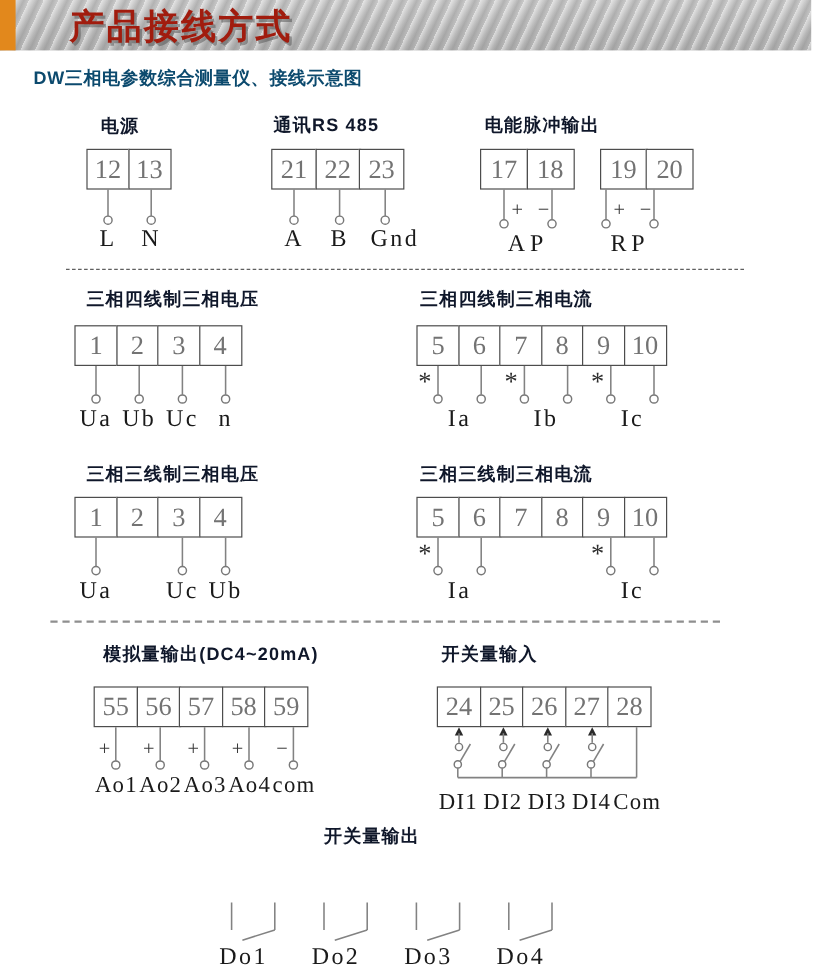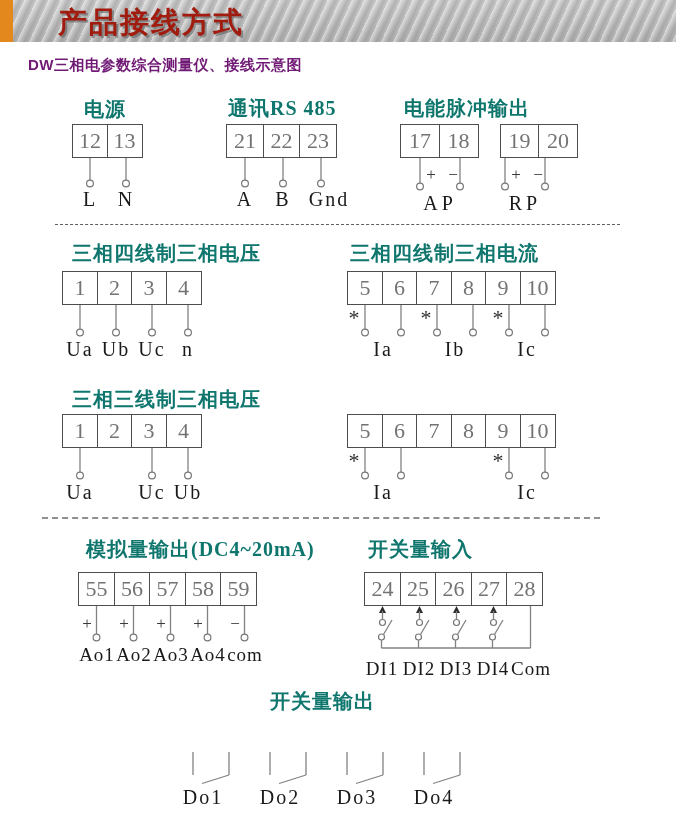--- a/index.html
+++ b/index.html
@@ -10,24 +10,24 @@
   .header { position:absolute; left:0; top:0; width:676px; height:42px;
     background:
       repeating-linear-gradient(115deg, rgba(255,255,255,.5) 0px, rgba(255,255,255,0) 4px,
         rgba(80,80,80,.18) 7px, rgba(255,255,255,0) 11px),
       linear-gradient(180deg,#c9c9c9,#b3b3b3); }
   .accent { position:absolute; left:0; top:0; width:13px; height:42px; background:#e2881c; }
   .header-title { position:absolute; left:58px; top:3px; font-size:29px; font-weight:bold;
     letter-spacing:2px; color:#a11c0e; text-shadow:2px 2px 0 rgba(80,80,80,.5); white-space:nowrap; }
 
   .subtitle { position:absolute; left:28px; top:56px; font-size:15px; font-weight:bold;
-    color:#701a75; letter-spacing:.5px; white-space:nowrap; }
-
-  .gtitle { position:absolute; font-size:20px; font-weight:bold; color:#0f766e;
-    letter-spacing:1px; white-space:nowrap;font-family:Liberation Serif, serif; }
+    color:#0c4a6e; letter-spacing:.5px; white-space:nowrap; }
+
+  .gtitle { position:absolute; font-size:15px; font-weight:bold; color:#0f172a;
+    letter-spacing:1px; white-space:nowrap; }
 
   .strip { position:absolute; display:flex; }
   .cell { box-sizing:border-box; border:1.5px solid #4d4d4d; margin-left:-1.5px;
     height:34px; display:flex; align-items:center; justify-content:center;
     font-family:"Liberation Serif","DejaVu Serif",serif; font-size:22px; color:#737373;
     background:#ffffff; }
   .cell:first-child { margin-left:0; }
   .cw36 .cell { width:36px; } .cw37 .cell { width:37px; }
   .cw38 .cell { width:38px; } .cw40 .cell { width:40px; }
   .gap5 { width:5px; } .gap5 + .cell { margin-left:16px; }
@@ -182,20 +182,21 @@
       <circle cx="18" cy="27.5" r="3.4"></circle>
     <line x1="90" y1="0" x2="90" y2="24"></line>
       <circle cx="90" cy="27.5" r="3.4"></circle>
     <line x1="126" y1="0" x2="126" y2="24"></line>
       <circle cx="126" cy="27.5" r="3.4"></circle>
   </svg>
   <span class="plabel" style="left:80px;top:481px">Ua</span>
   <span class="plabel" style="left:152px;top:481px">Uc</span>
   <span class="plabel" style="left:188px;top:481px">Ub</span>
 
+  <div class="gtitle" style="left:350px;top:386px">三相三线制三相电流</div>
   <div class="strip cw36" style="left:347px;top:414px">
     <div class="cell">5</div>
     <div class="cell">6</div>
     <div class="cell">7</div>
     <div class="cell">8</div>
     <div class="cell">9</div>
     <div class="cell">10</div>
   </div>
   <svg class="wires" style="left:347px;top:448px" width="216" height="32">
     <line x1="18" y1="0" x2="18" y2="24"></line>

